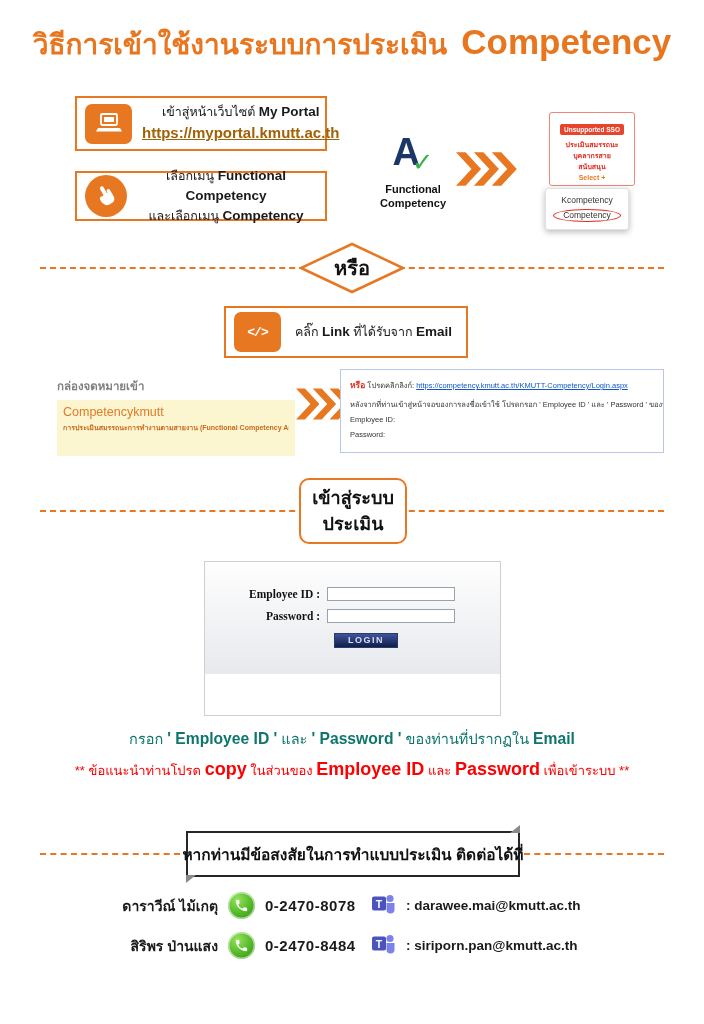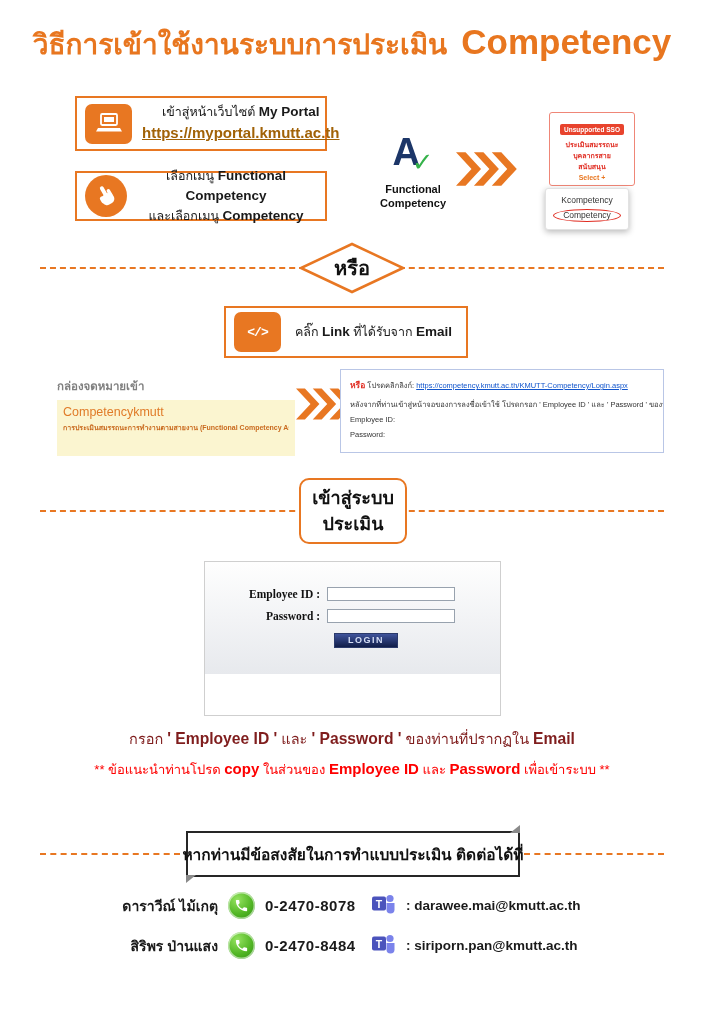--- a/index.html
+++ b/index.html
@@ -81,23 +81,23 @@
   #login-header { height:57px; background:linear-gradient(100deg,#0D1B45 0%,#192A63 36%,#3D60B2 50%,#192A63 64%,#0A1436 100%); display:flex; align-items:center; justify-content:center; }
   #login-title { font-family:"Liberation Serif","DejaVu Serif",serif; font-variant:small-caps; letter-spacing:2.5px; font-size:18px; color:#ECE5CF; }
   #login-body { position:relative; height:112px; background:linear-gradient(#FEFEFE,#E7E9ED); font-family:"Liberation Serif","DejaVu Serif",serif; }
   .login-row { position:absolute; left:36px; display:flex; align-items:center; }
   #login-row1 { top:25px; } #login-row2 { top:47px; }
   .login-label { width:86px; text-align:right; font-weight:bold; font-size:11.5px; padding-right:7px; color:#111; }
   .login-input { width:128px; height:14px; border:1px solid #98A2AE; background:#fff; font-size:10px; padding:0 3px; }
   #login-btn { position:absolute; left:129px; top:71px; width:64px; height:15px; background:linear-gradient(#40549C,#101D48); border:1px solid #2B3A6B; color:#D5DEF5; font-size:9px; font-weight:bold; letter-spacing:1.5px; cursor:pointer; line-height:1; }
 
   
-  #fill-note { top:727px; left:0; width:704px; text-align:center; font-size:14.5px; color:#7f1d1d; }
+  #fill-note { top:727px; left:0; width:704px; text-align:center; font-size:14.5px; color:#0f766e; }
   #warn-note { top:759px; left:0; width:704px; text-align:center; font-size:13px; color:#FE0000; }
-  #warn-note .enb { font-size:15px; }
+  #warn-note .enb { font-size:18px; }
 
   
   #banner-box { left:186px; top:831px; width:334px; height:46px; border:2px solid #262626; background:#fff; display:flex; align-items:center; justify-content:center; font-size:15.5px; font-weight:800; color:#111; white-space:nowrap; }
   #banner-box::before { content:""; position:absolute; top:-8px; right:-2px; border-style:solid; border-width:0 0 8px 10px; border-color:transparent transparent #8A8A8A transparent; }
   #banner-box::after { content:""; position:absolute; bottom:-8px; left:-2px; border-style:solid; border-width:8px 10px 0 0; border-color:#8A8A8A transparent transparent transparent; }
 
   
   .contact-row { left:0; width:704px; display:flex; align-items:center; justify-content:center; gap:10px; }
   #contact1 { top:892px; }
   #contact2 { top:932px; }

